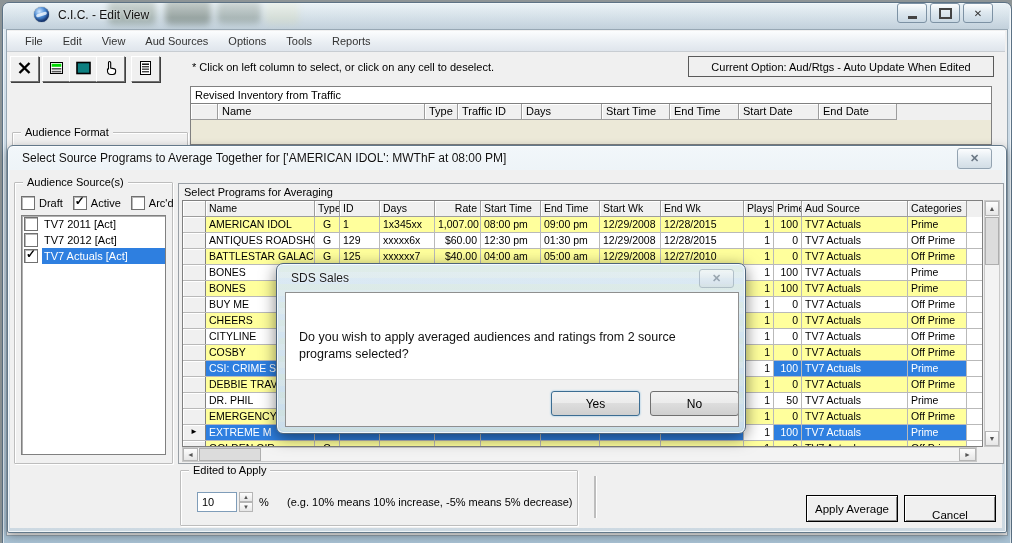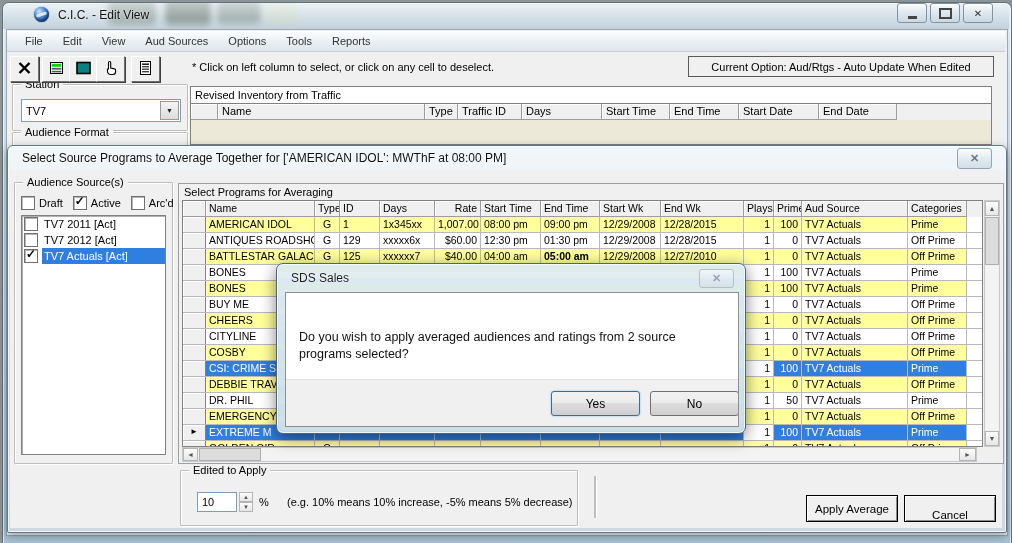--- a/index.html
+++ b/index.html
@@ -143,27 +143,20 @@
       <div class="menu-item">Tools</div>
       <div class="menu-item">Reports</div>
     </div>
 
   <div class="abs" id="toolbar"></div>
   <div class="abs curopt">
     <span class="nw">Current Option: Aud/Rtgs - Auto Update When Edited</span>
   </div>
   <div class="abs hint">* Click on left column to select, or click on any cell to deselect.</div>
 
-  <div class="abs gb" style="left:12px;top:84px;width:174px;height:45px;">
-    <div class="lg">Station</div>
-    <div class="abs combo">
-      <div class="val">TV7</div>
-      <div class="drop">▼</div>
-    </div>
-  </div>
 
   <div class="abs gb" style="left:12px;top:132px;width:174px;height:40px;">
     <div class="lg">Audience Format</div>
   </div>
 
   <div class="abs traffic">
     <div class="trow">Revised Inventory from Traffic</div>
     <div class="thead">
         <div class="tcell" style="width: 27px;"></div>
         <div class="tcell" style="width: 207px;">Name</div>
@@ -269,21 +262,21 @@
           <div class="pcell" style="width: 59px;">Off Prime</div>
         </div>
         <div class="prow yellow">
           <div class="pcell selcol" style="width: 23px;"></div>
           <div class="pcell" style="width: 109px;">BATTLESTAR GALACT</div>
           <div class="pcell ac" style="width: 25px;">G</div>
           <div class="pcell" style="width: 40px;">125</div>
           <div class="pcell" style="width: 55px;">xxxxxx7</div>
           <div class="pcell ar" style="width: 46px;">$40.00</div>
           <div class="pcell" style="width: 60px;">04:00 am</div>
-          <div class="pcell" style="width: 59px; font-weight: bold;">05:00 am</div>
+          <div class="pcell" style="width: 59px;">05:00 am</div>
           <div class="pcell" style="width: 61px;">12/29/2008</div>
           <div class="pcell" style="width: 83px;">12/27/2010</div>
           <div class="pcell ar" style="width: 30px;">1</div>
           <div class="pcell ar" style="width: 28px;">0</div>
           <div class="pcell" style="width: 106px;">TV7 Actuals</div>
           <div class="pcell" style="width: 59px;">Off Prime</div>
         </div>
         <div class="prow white">
           <div class="pcell selcol" style="width: 23px;"></div>
           <div class="pcell" style="width: 109px;">BONES</div>

